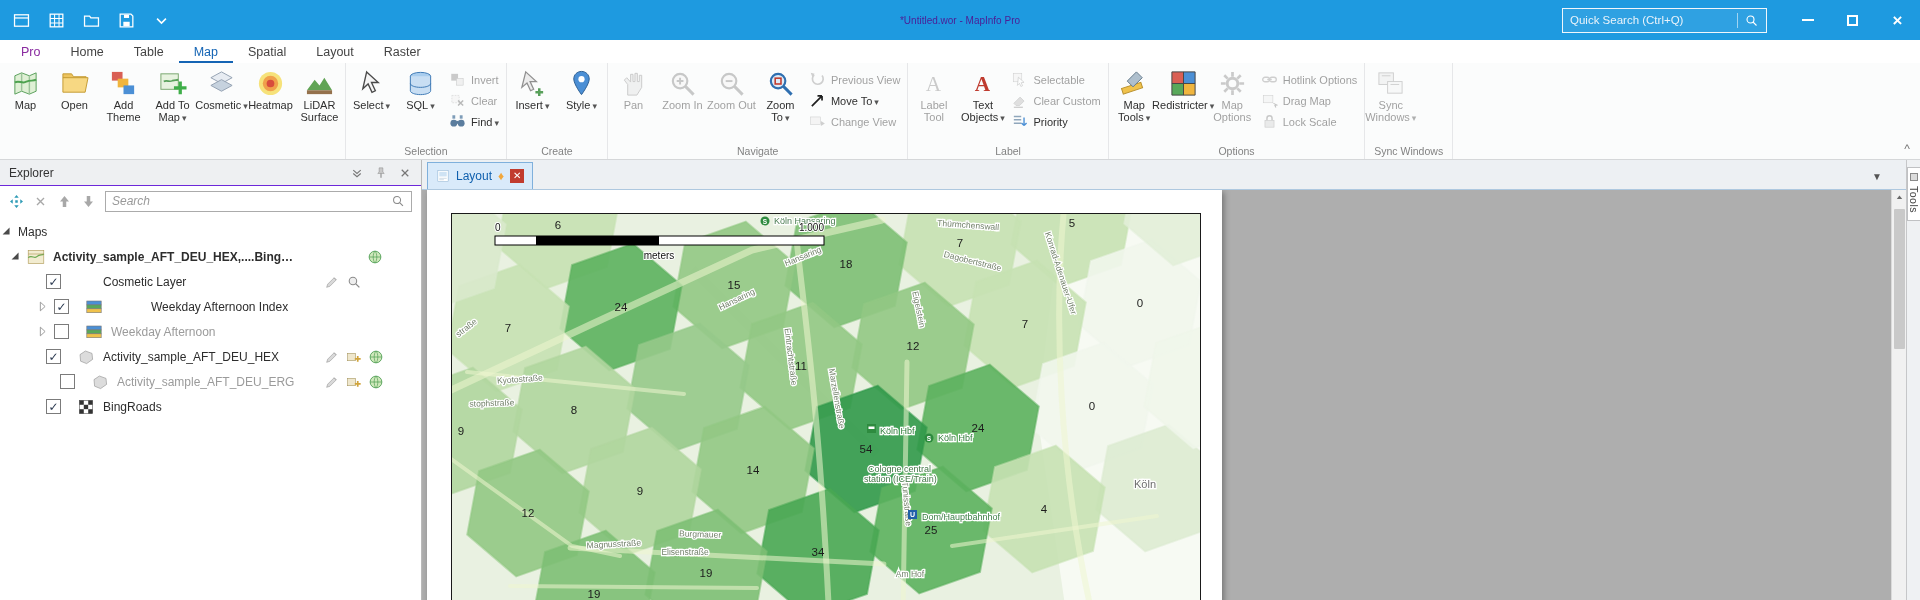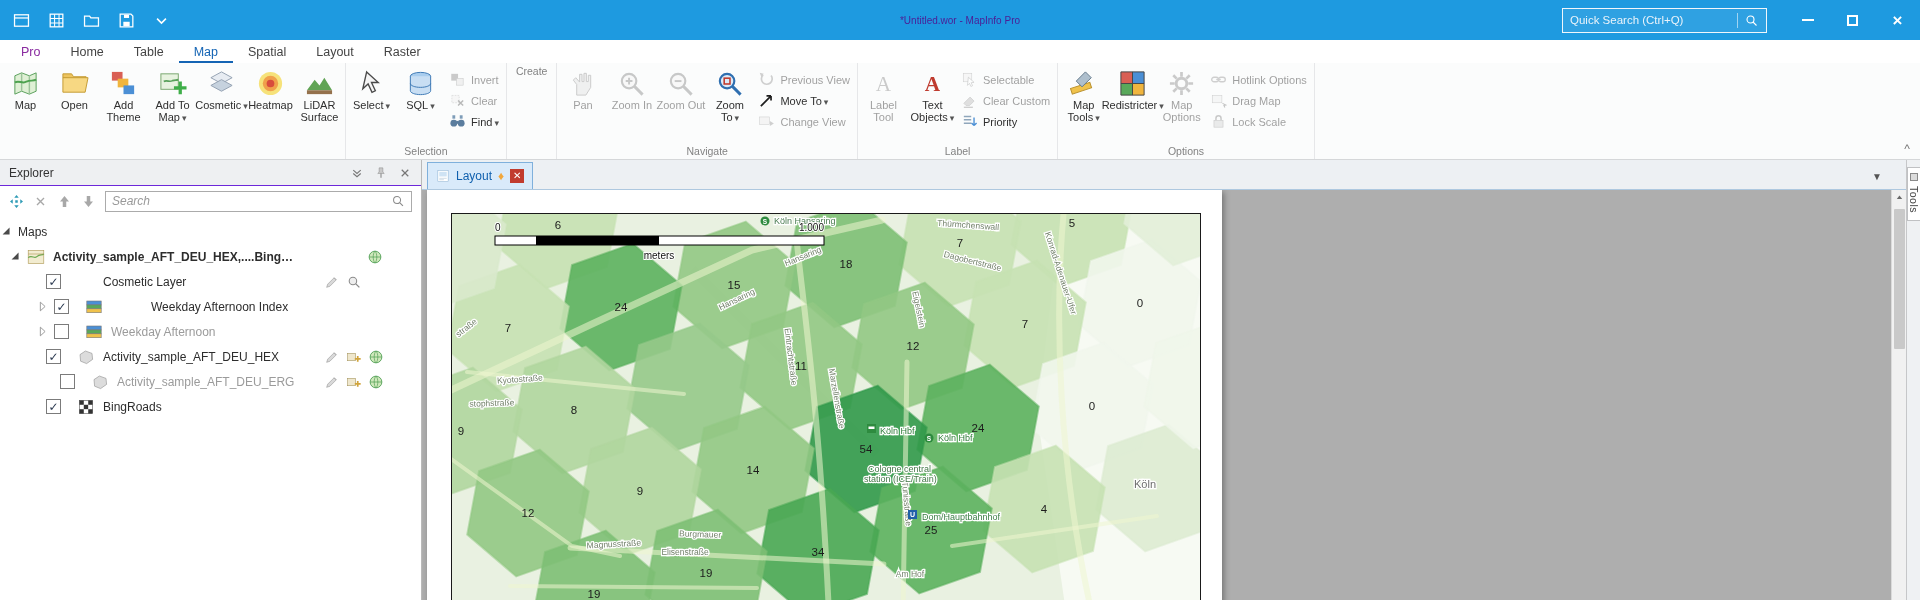--- a/index.html
+++ b/index.html
@@ -280,20 +280,40 @@
                   <rect x="13" y="14" width="4" height="5" fill="#5b7d9e"></rect>
                 </svg>
               </div>
               <div>Find<span class="marrow">▾</span></div>
             </div>
           </div>
         </div>
         <div class="rgroup-label">Selection</div>
       </div>
       <div class="rgroup">
+        <div class="rgroup-items">
+          <div class="rbtn-large">
+            <div class="bicon">
+              <svg viewBox="0 0 30 30">
+                <path d="M8 3l11 10h-6.5l3.7 8-3.2 1.5-3.7-8L4 19z" fill="#ececec" stroke="#8f8f8f" stroke-width="1.3"></path>
+                <path d="M22 20v8M18 24h8" stroke="#58a05a" stroke-width="2.6"></path>
+              </svg>
+            </div>
+            <div class="blabel">Insert<span class="marrow">▾</span></div>
+          </div>
+          <div class="rbtn-large">
+            <div class="bicon">
+              <svg viewBox="0 0 30 30">
+                <path d="M15 2.5c4.4 0 8 3.4 8 7.8 0 5.5-8 16.2-8 16.2S7 15.8 7 10.3c0-4.4 3.6-7.8 8-7.8z" fill="#4b8fd5" stroke="#2c5d91"></path>
+                <circle cx="15" cy="10.5" r="3.2" fill="#fff"></circle>
+              </svg>
+            </div>
+            <div class="blabel">Style<span class="marrow">▾</span></div>
+          </div>
+        </div>
         <div class="rgroup-label">Create</div>
       </div>
       <div class="rgroup">
         <div class="rgroup-items">
           <div class="rbtn-large disabled">
             <div class="bicon">
               <svg viewBox="0 0 30 30">
                 <path d="M9 27V16l-3.5-4.5L8 9l4 4.5V5.5h2.5V13h2V4.5H19V13h2V6.5h2.5V19l-5 8z" fill="#e2e2e2" stroke="#8f8f8f"></path>
               </svg>
             </div>
@@ -467,20 +487,35 @@
                 <svg viewBox="0 0 30 30">
                   <rect x="7" y="13" width="16" height="12" fill="#d5d5d5" stroke="#8a8a8a"></rect>
                   <path d="M10.5 13V9.5a4.5 4.5 0 0 1 9 0V13" fill="none" stroke="#8a8a8a" stroke-width="2.6"></path>
                 </svg>
               </div>
               <div>Lock Scale</div>
             </div>
           </div>
         </div>
         <div class="rgroup-label">Options</div>
+      </div>
+      <div class="rgroup">
+        <div class="rgroup-items">
+          <div class="rbtn-large disabled">
+            <div class="bicon">
+              <svg viewBox="0 0 30 30">
+                <rect x="3" y="4" width="15" height="12" fill="#e9e9e9" stroke="#9a9a9a"></rect>
+                <rect x="12" y="13" width="15" height="12" fill="#f4f4f4" stroke="#9a9a9a"></rect>
+                <path d="M6 7h9M15 16h9" stroke="#9a9a9a"></path>
+              </svg>
+            </div>
+            <div class="blabel">Sync Windows<span class="marrow">▾</span></div>
+          </div>
+        </div>
+        <div class="rgroup-label">Sync Windows</div>
       </div>
     </div>
   <div class="ribbon-collapse">^</div>
 </div>
 
 <div class="main">
 
   <div class="explorer">
     <div class="exp-header">
       <span>Explorer</span>

